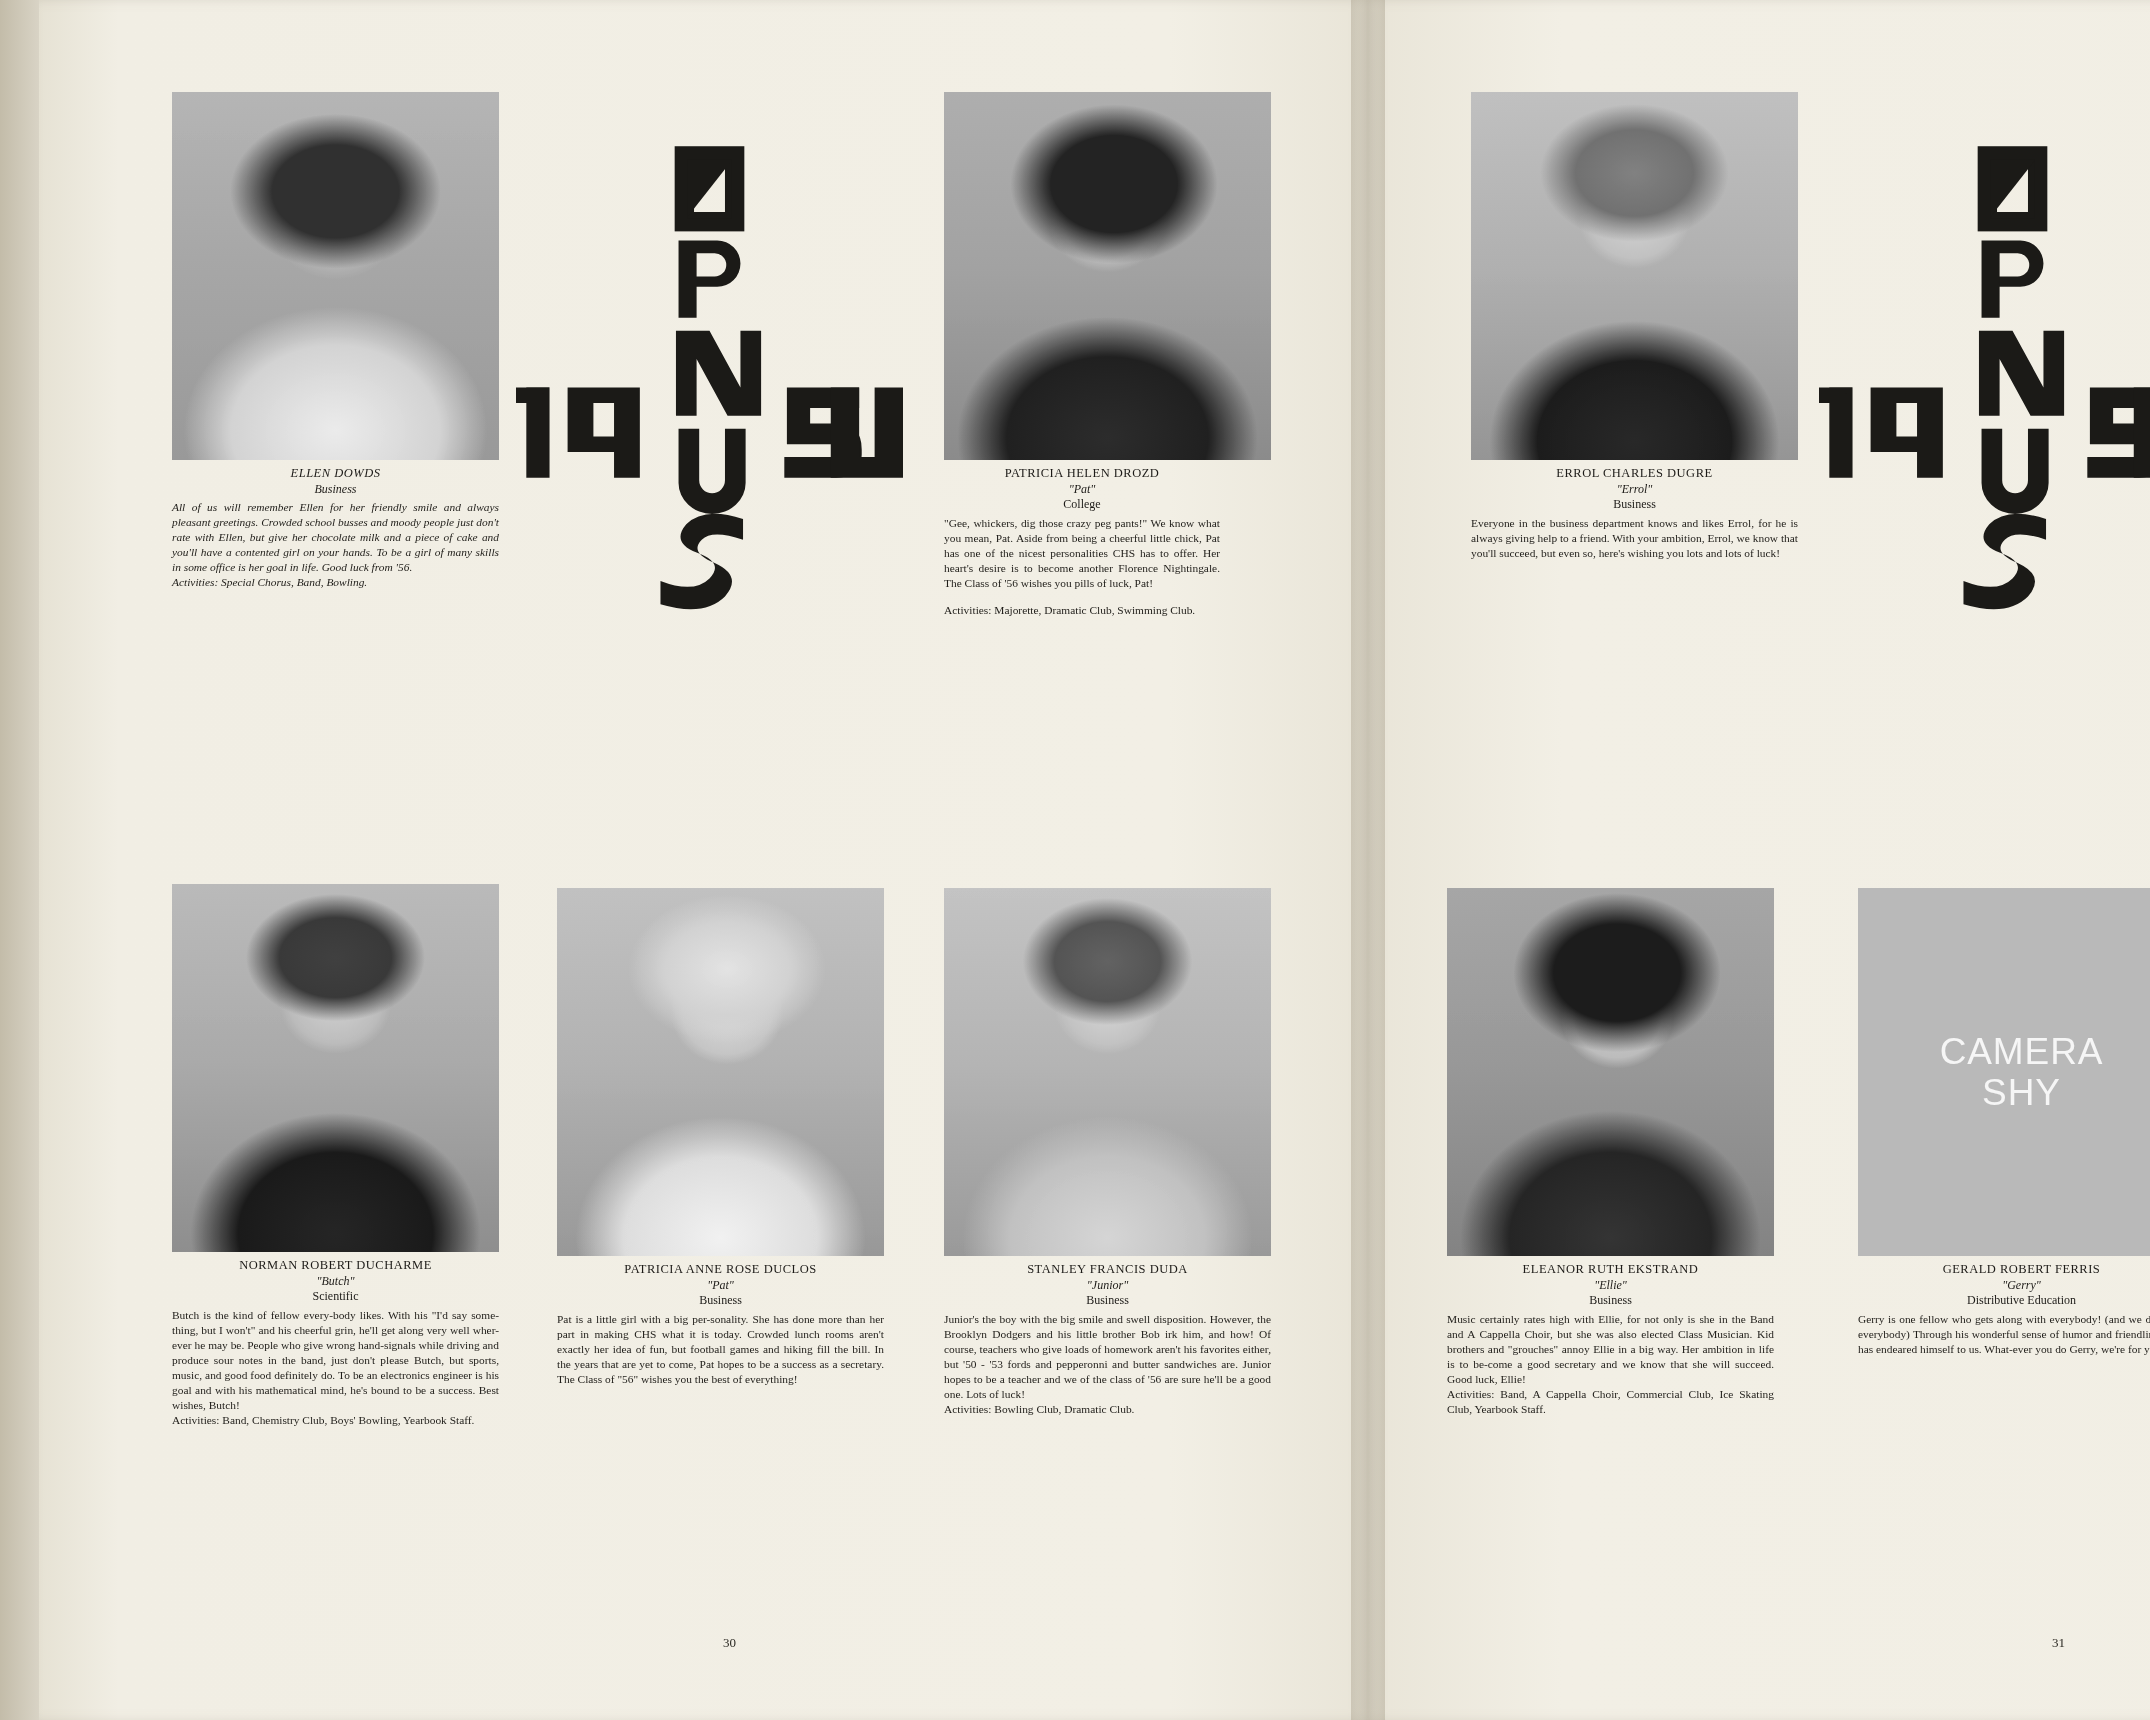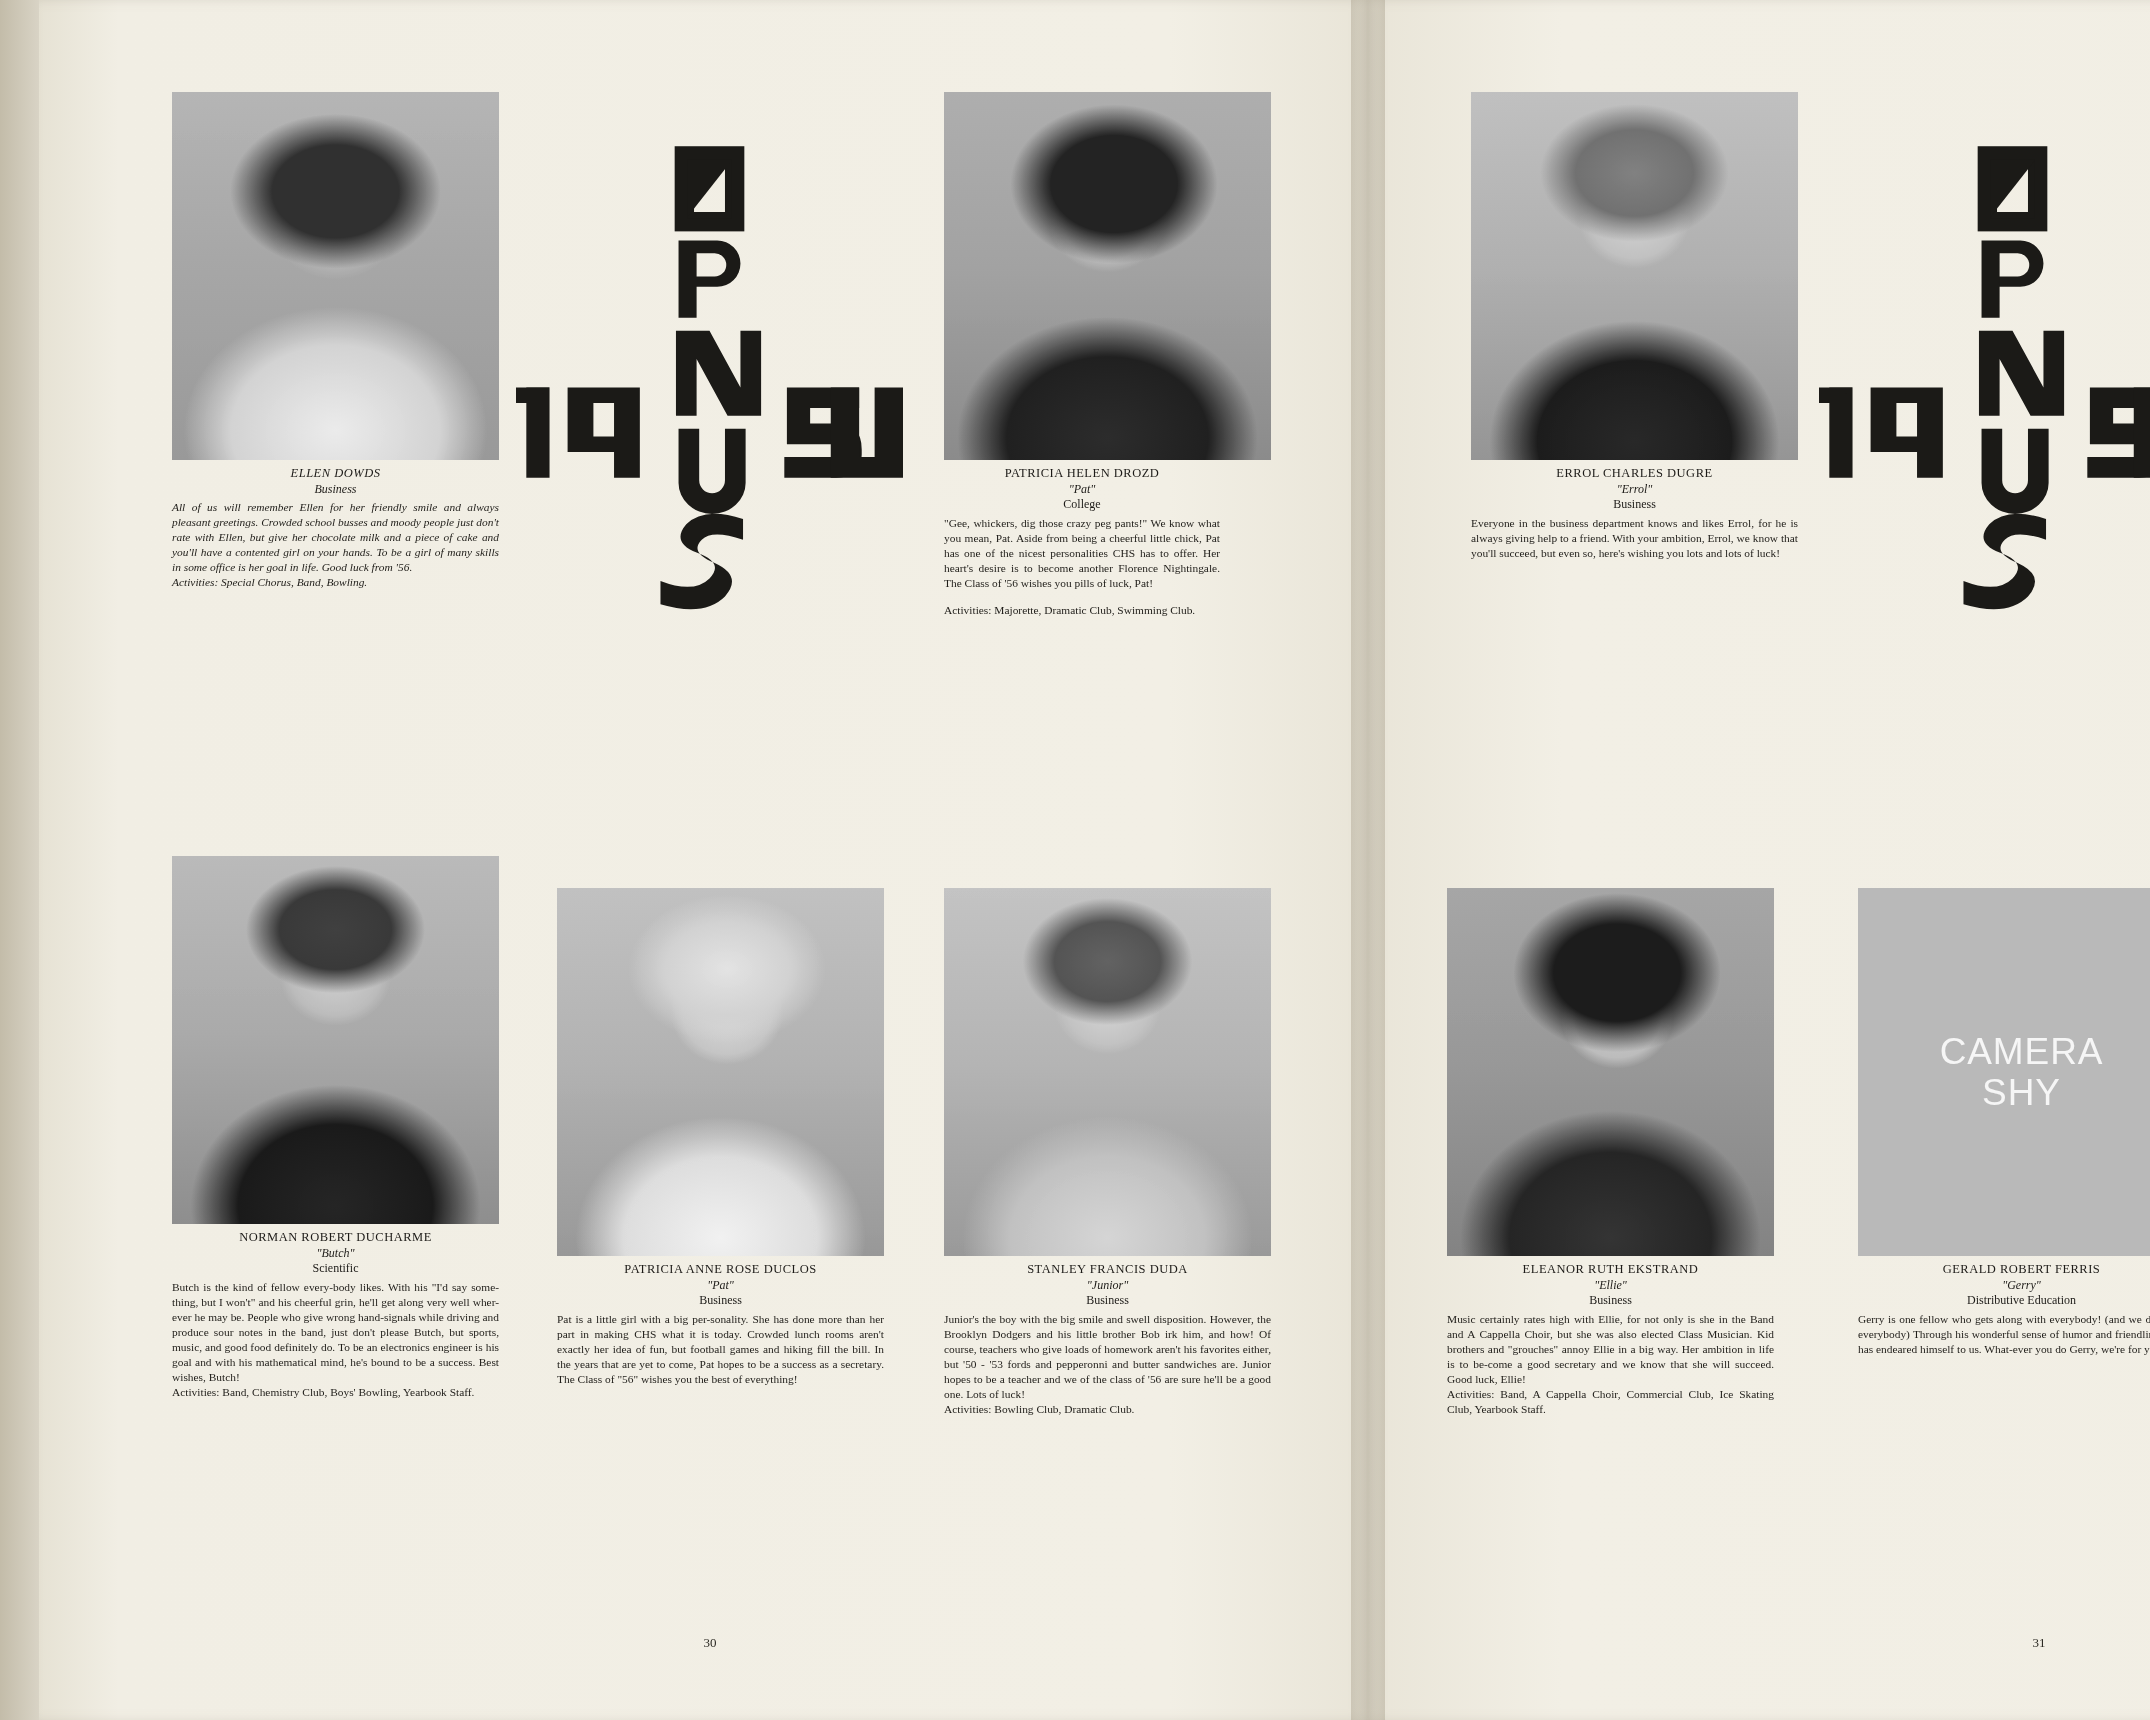--- a/index.html
+++ b/index.html
@@ -46,21 +46,21 @@
   }
   .nick{text-align:center;font-style:italic;font-size:12px;color:#1d1b18;line-height:1.3;}
   .course{text-align:center;font-size:12px;color:#1d1b18;line-height:1.3;}
   .body{
     font-size:11.4px;line-height:1.32;color:#1f1d19;
     text-align:justify;text-justify:inter-word;
     margin-top:3px;
     hyphens:auto;-webkit-hyphens:auto;
   }
   .pageno{
-    position:absolute;font-size:13px;color:#2a2822;text-align:center;width:52px;
+    position:absolute;font-size:13px;color:#2a2822;text-align:right;width:52px;
   }
 
   
   .logo{position:absolute;}
   .logo svg{display:block;}
 
   
   .camera-shy{
     background:#b9b6ac;display:flex;flex-direction:column;
     align-items:center;justify-content:center;
@@ -165,21 +165,21 @@
         radial-gradient(ellipse 22% 18% at 50% 34%, #e0cdb8 0%, #cfbba5 62%, rgba(207,187,165,0) 78%),
         radial-gradient(ellipse 54% 40% at 50% 95%, #2e2c29 0%, #222120 55%, rgba(34,33,32,0) 82%),
         linear-gradient(to bottom,#c2bdb2 0%,#b2ada2 48%,#98948b 100%)"></div>
     </div>
     <div class="name">ERROL CHARLES DUGRE</div>
     <div class="nick">"Errol"</div>
     <div class="course">Business</div>
     <div class="body">Everyone in the business department knows and likes Errol, for he is always giving help to a friend. With your ambition, Errol, we know that you'll succeed, but even so, here's wishing you lots and lots of luck!</div>
   </div>
 
-  <div class="entry" style="left:172px;top:856px;width:327px;">
+  <div class="entry" style="left:172px;top:884px;width:327px;">
     <div class="photo" style="width:327px;height:368px;">
       <div class="bg" style="background:
         radial-gradient(ellipse 38% 24% at 50% 20%, #4b4239 0%, #433b33 45%, rgba(67,59,51,0) 72%),
         radial-gradient(ellipse 22% 18% at 50% 32%, #dccab5 0%, #cbb79f 62%, rgba(203,183,159,0) 78%),
         radial-gradient(ellipse 54% 40% at 50% 95%, #2b2926 0%, #201f1d 55%, rgba(32,31,29,0) 82%),
         linear-gradient(to bottom,#bcb7ac 0%,#ada89d 48%,#918d85 100%)"></div>
     </div>
     <div class="name">NORMAN ROBERT DUCHARME</div>
     <div class="nick">"Butch"</div>
     <div class="course">Scientific</div>

